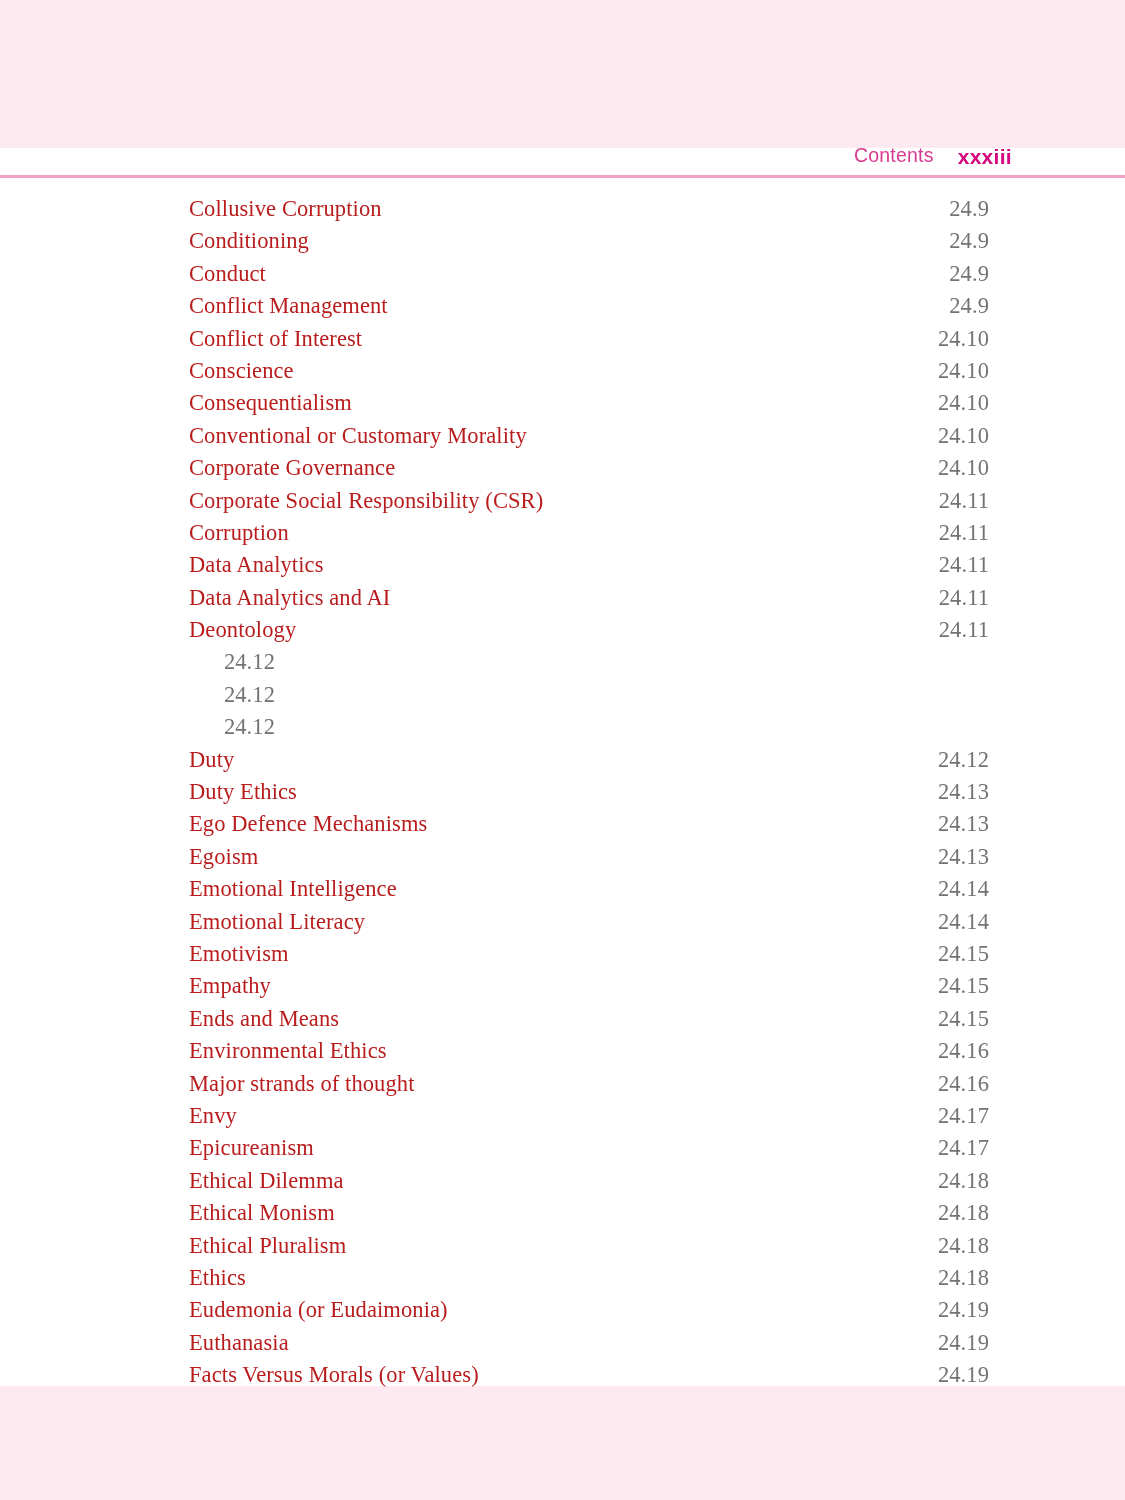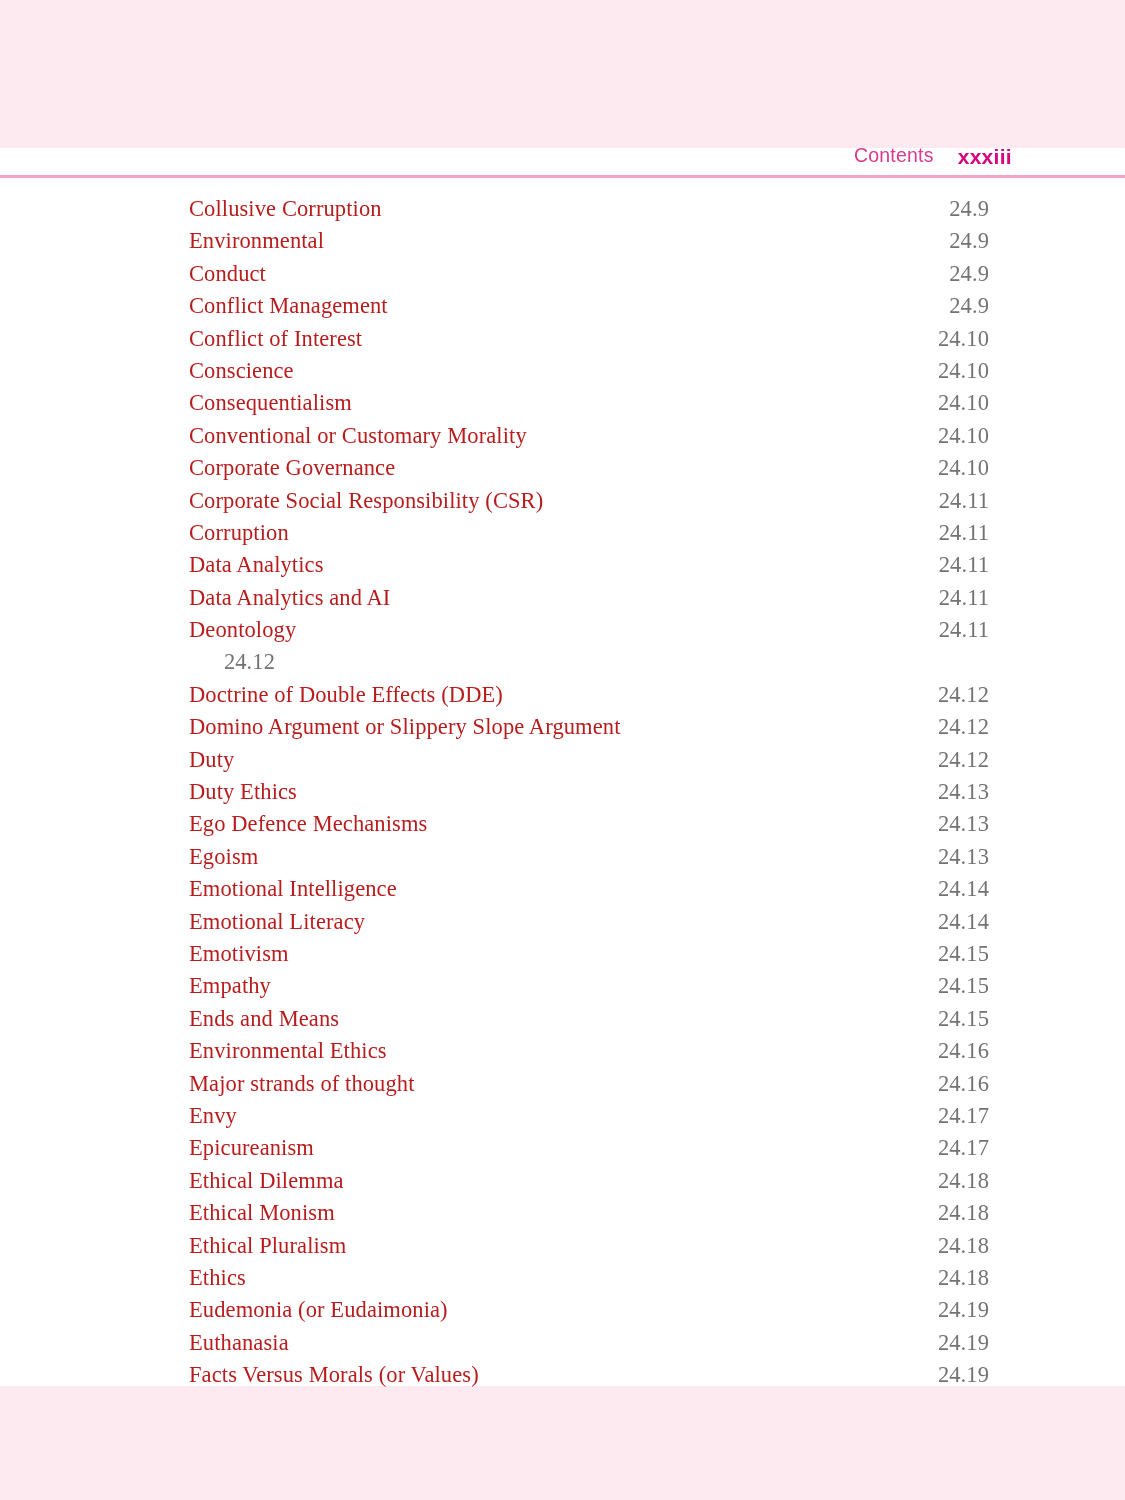--- a/index.html
+++ b/index.html
@@ -120,21 +120,21 @@
   </div>
 
   <div class="rule"></div>
 
   <div class="toc" id="toc-list">
       <div class="toc-row">
         <span class="toc-title">Collusive Corruption</span>
         <span class="toc-page">24.9</span>
       </div>
       <div class="toc-row">
-        <span class="toc-title">Environmental</span>
+        <span class="toc-title">Conditioning</span>
         <span class="toc-page">24.9</span>
       </div>
       <div class="toc-row">
         <span class="toc-title">Conduct</span>
         <span class="toc-page">24.9</span>
       </div>
       <div class="toc-row">
         <span class="toc-title">Conflict Management</span>
         <span class="toc-page">24.9</span>
       </div>
@@ -175,25 +175,23 @@
         <span class="toc-page">24.11</span>
       </div>
       <div class="toc-row">
         <span class="toc-title">Deontology</span>
         <span class="toc-page">24.11</span>
       </div>
       <div class="toc-row">
         <span class="toc-page">24.12</span>
       </div>
       <div class="toc-row">
-        <span class="toc-title">Doctrine of Double Effects (DDE)</span>
-        <span class="toc-page">24.12</span>
-      </div>
-      <div class="toc-row">
-        <span class="toc-title">Domino Argument or Slippery Slope Argument</span>
+        <span class="toc-page">24.12</span>
+      </div>
+      <div class="toc-row">
         <span class="toc-page">24.12</span>
       </div>
       <div class="toc-row">
         <span class="toc-title">Duty</span>
         <span class="toc-page">24.12</span>
       </div>
       <div class="toc-row">
         <span class="toc-title">Duty Ethics</span>
         <span class="toc-page">24.13</span>
       </div>

